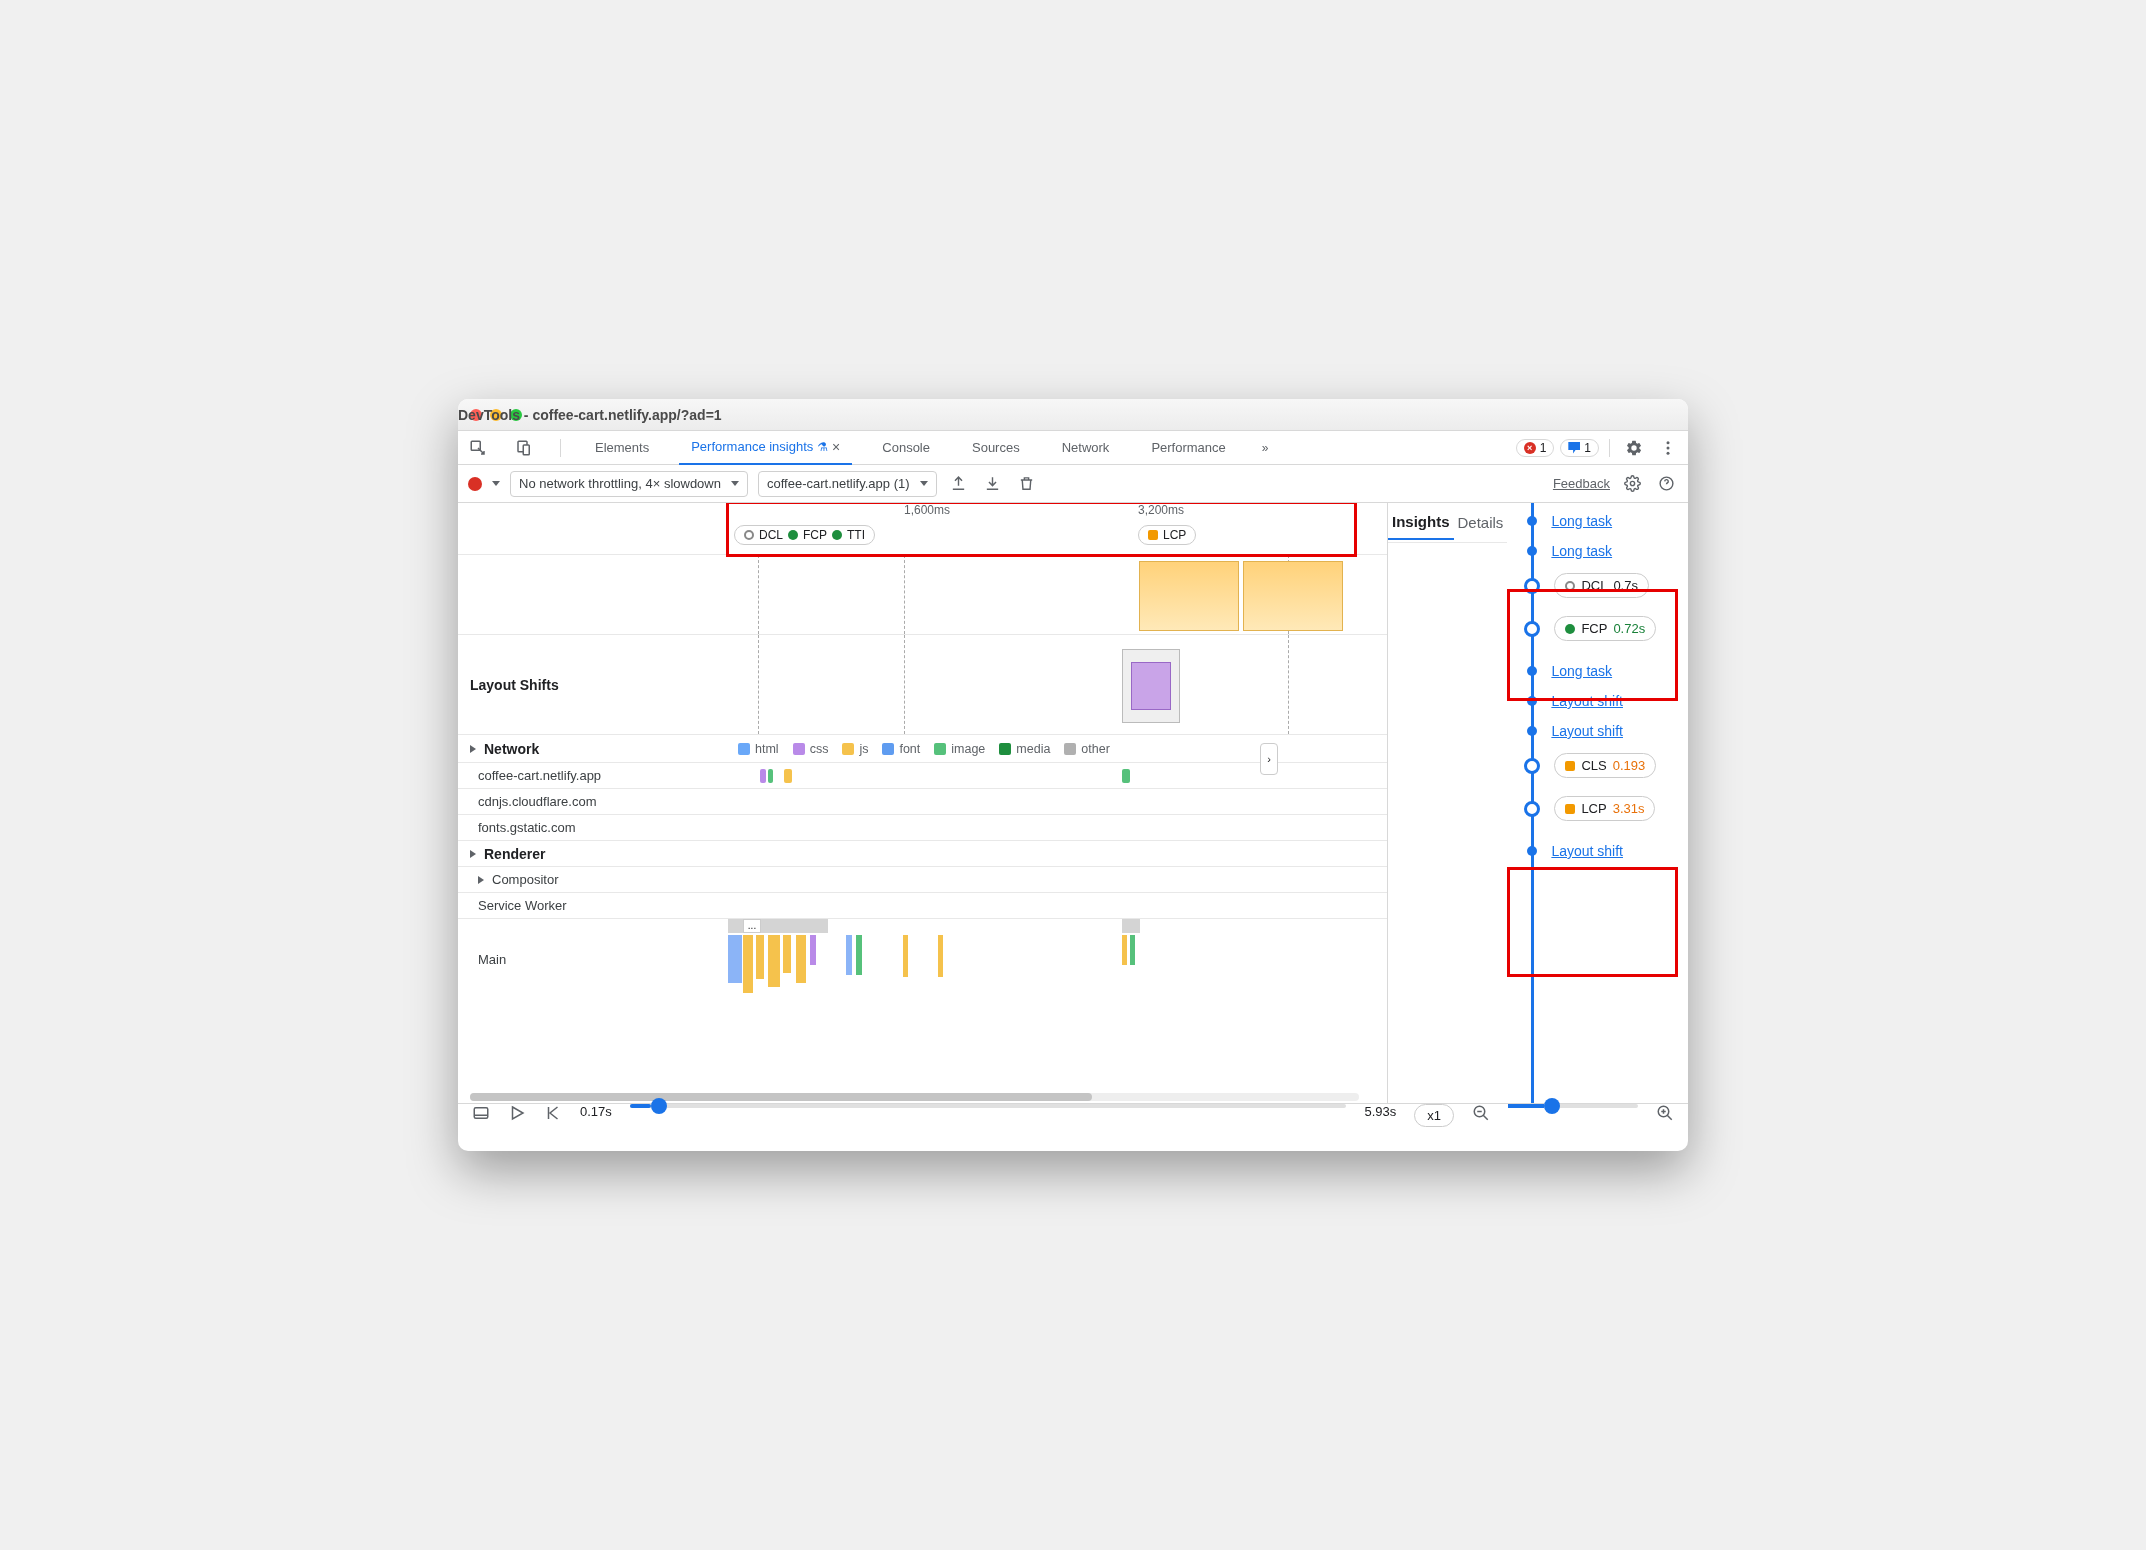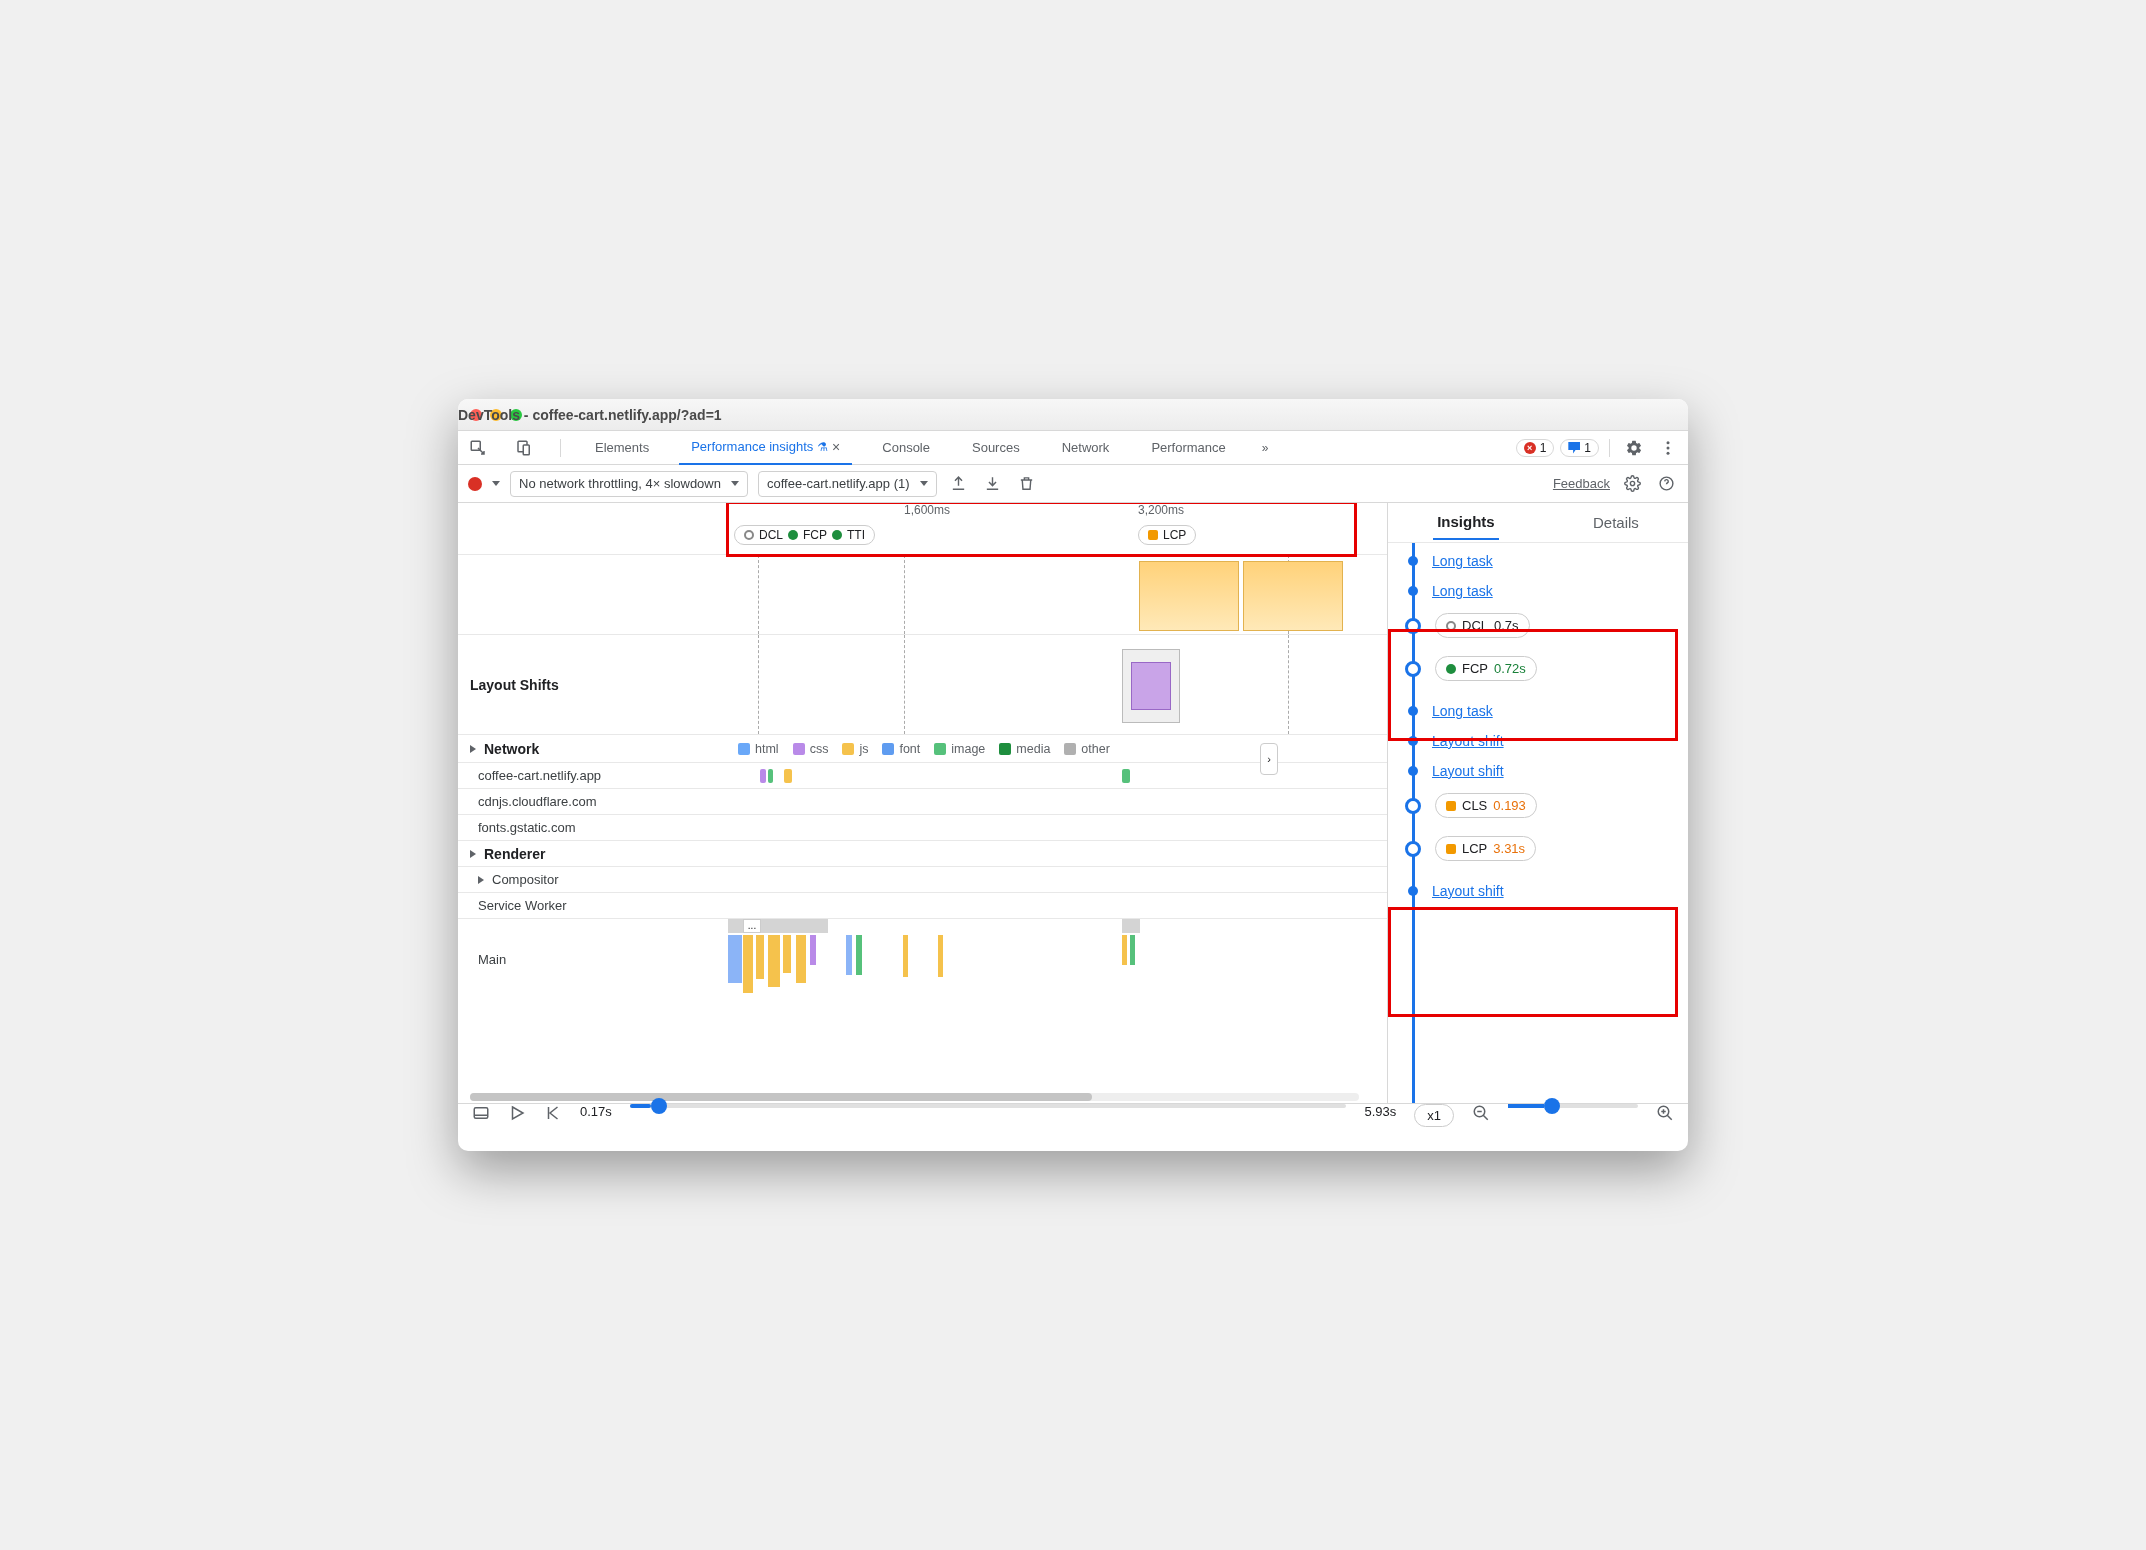--- a/index.html
+++ b/index.html
@@ -33,21 +33,21 @@
 .rec-dot { width: 14px; height: 14px; border-radius: 50%; background: #d93025; }
 .dd-caret { border-top: 5px solid #5f6368; border-left: 4px solid transparent; border-right: 4px solid transparent; }
 .select-box { height: 26px; display: flex; align-items: center; gap: 10px; border: 1px solid #d0d0d0; border-radius: 4px; padding: 0 8px; font-size: 13px; color: #3c4043; background: #fff; }
 .toolbar-icon { color: #5f6368; display: flex; width: 24px; justify-content: center; }
 .toolbar-icon svg { width: 17px; height: 17px; }
 .feedback-link { margin-left: auto; color: #5f6368; text-decoration: underline; font-size: 13px; }
 
 
 .main-area { display: flex; height: 600px; position: relative; }
 .left-pane { flex: 1; min-width: 0; display: flex; flex-direction: column; border-right: 1px solid #d8d8d8; overflow: hidden; position: relative; }
-.right-pane { width: 300px; display: flex; flex-direction: column; }
+.right-pane { width: 300px; display: flex; flex-direction: row; }
 
 
 .timeline-wrap { position: relative; }
 .red-box { position: absolute; border: 3px solid #e60000; pointer-events: none; z-index: 5; }
 .red-box.top { top: -2px; left: 268px; right: 30px; height: 56px; }
 .timeline-header { display: flex; height: 52px; border-bottom: 1px solid #e8e8e8; }
 .timeline-left-col { width: 270px; }
 .timeline-tracks { flex: 1; position: relative; text-decoration: underline; }
 .time-labels { position: absolute; top: 0; left: 0; right: 0; height: 18px; font-size: 12px; color: #5f6368; }
 .time-labels span { position: absolute; }

